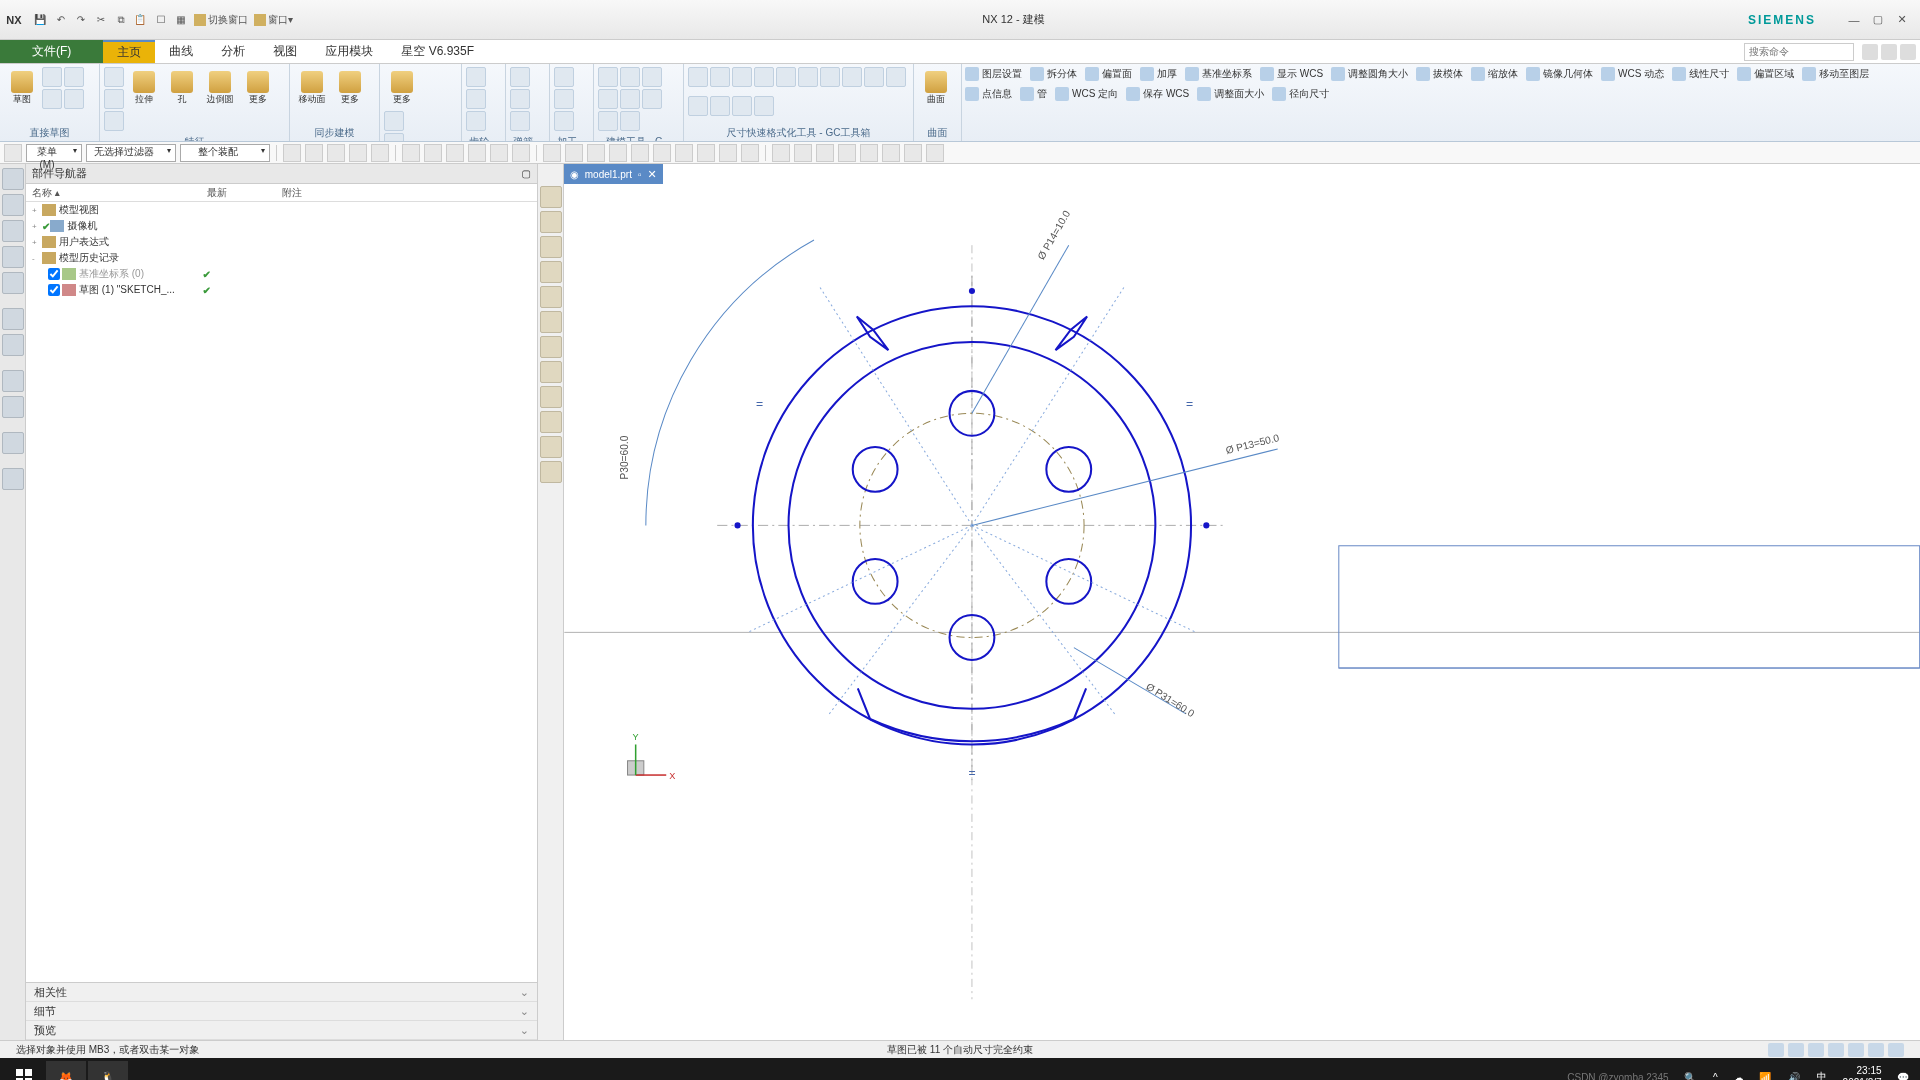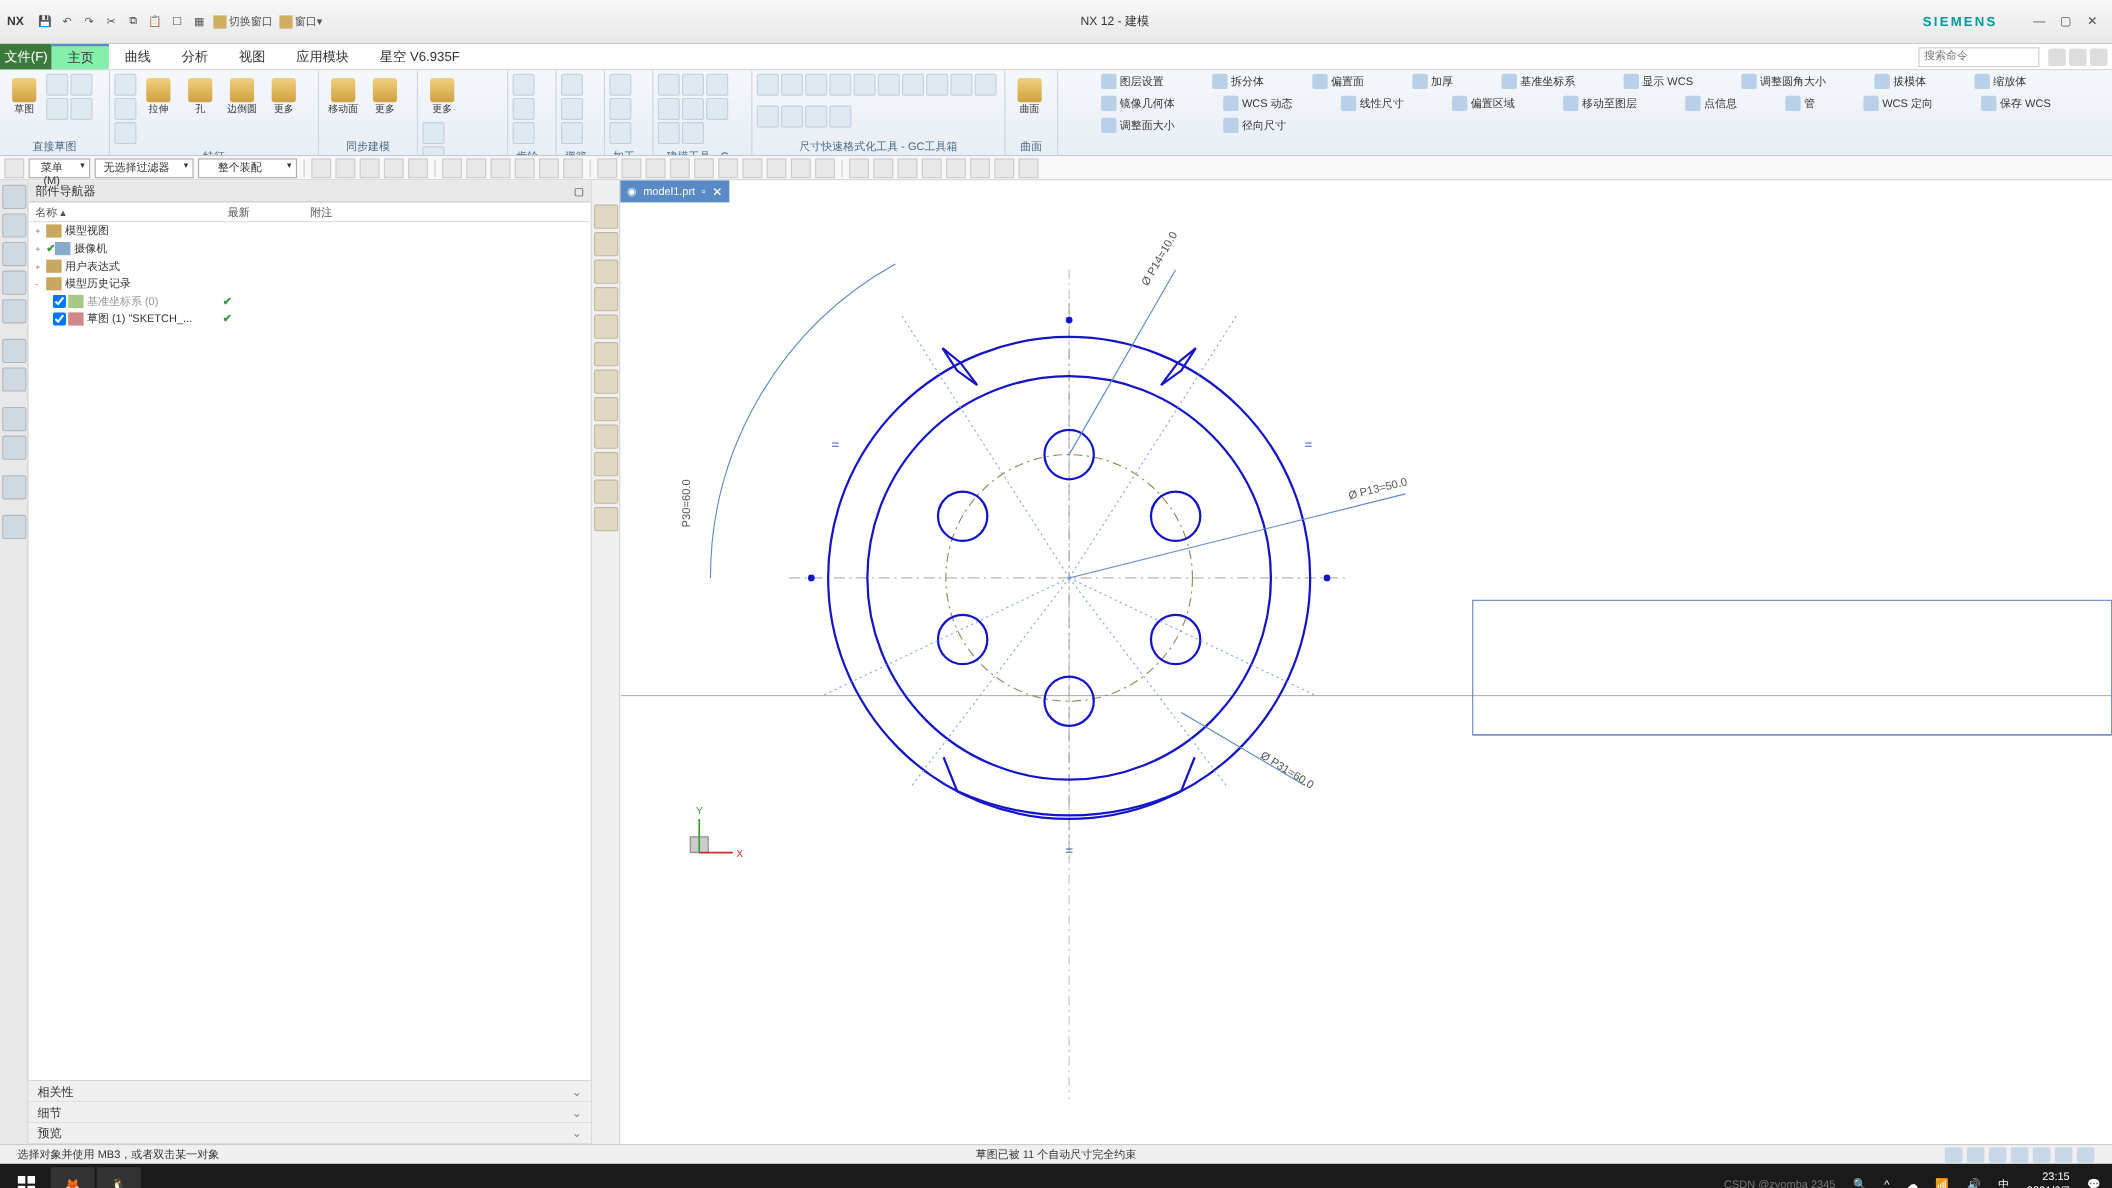--- a/index.html
+++ b/index.html
@@ -10,37 +10,37 @@
 .titlebar .nx-logo { width: 28px; text-align: center; font-weight: bold; color: #333; }
 .titlebar .qat { display: flex; gap: 2px; padding: 0 4px; }
 .titlebar .qat-btn { width: 18px; height: 18px; display: flex; align-items: center; justify-content: center; font-size: 10px; color: #555; }
 .titlebar .title-text { flex: 1; text-align: center; font-size: 11px; color: #333; }
 .titlebar .siemens { color: #009999; font-weight: bold; letter-spacing: 2px; padding: 0 20px; font-size: 12px; }
 .titlebar .win-controls { display: flex; gap: 8px; padding: 0 10px; }
 .titlebar .win-btn { width: 16px; height: 16px; display: flex; align-items: center; justify-content: center; color: #555; }
 
 
 .menubar { height: 24px; background: #fff; display: flex; align-items: stretch; border-bottom: 1px solid #ccc; }
-.menubar .file-menu { background: #3a7a3a; color: #fff; padding: 0 4px; display: flex; align-items: center; font-size: 12px; }
+.menubar .file-menu { background: #3a7a3a; color: #fff; padding: 0 32px; display: flex; align-items: center; font-size: 12px; }
 .menubar .tab { padding: 0 14px; display: flex; align-items: center; font-size: 12px; color: #333; }
-.menubar .tab.active { background: #86efac; border-top: 2px solid #5a8ac6; }
+.menubar .tab.active { background: #eab308; border-top: 2px solid #5a8ac6; }
 .menubar .search-box { margin-left: auto; width: 110px; height: 18px; border: 1px solid #ccc; font-size: 10px; padding: 0 4px; color: #999; align-self: center; margin-right: 4px; }
 .menubar .help-icons { display: flex; gap: 3px; padding: 0 4px; align-items: center; }
 .menubar .help-icons span { width: 16px; height: 16px; background: #ddd; border-radius: 2px; }
 
 
 .ribbon { height: 78px; background: linear-gradient(#f5f8fc,#e8eef5); display: flex; border-bottom: 1px solid #b8c8d8; overflow: hidden; }
 .ribbon-group { border-right: 1px solid #c8d4e0; display: flex; flex-direction: column; }
 .ribbon-group .icons-row { flex: 1; display: flex; align-items: flex-start; padding: 3px 4px; gap: 2px; flex-wrap: wrap; }
 .ribbon-group .group-label { text-align: center; font-size: 10px; color: #4a6a8a; padding: 1px 0; }
 .rbtn { width: 20px; height: 20px; background: #e0e8f0; border: 1px solid #c0d0e0; border-radius: 2px; }
 .rbtn-big { width: 36px; height: 42px; display: flex; flex-direction: column; align-items: center; justify-content: center; gap: 0; font-size: 9px; color: #333; }
 .rbtn-big .icon { width: 22px; height: 22px; background: linear-gradient(#f0d080,#d0a040); border-radius: 3px; }
 .ribbon-right { flex: 1; display: flex; flex-wrap: wrap; align-content: flex-start; padding: 3px; gap: 6px 8px; }
-.ribbon-right .mini-item { display: flex; align-items: center; gap: 3px; font-size: 10px; color: #333; margin-left: 36px; }
+.ribbon-right .mini-item { display: flex; align-items: center; gap: 3px; font-size: 10px; color: #333; }
 .ribbon-right .mini-item .mi-icon { width: 14px; height: 14px; background: #b8d0e8; border-radius: 2px; }
 
 
 .filterbar { height: 22px; background: #f8f8f8; border-bottom: 1px solid #ccc; display: flex; align-items: center; gap: 4px; padding: 0 4px; }
 .filterbar .dropdown { height: 18px; border: 1px solid #aaa; background: #fff; font-size: 10px; padding: 0 18px 0 4px; position: relative; color: #333; text-align: center; }
 .filterbar .dropdown::after { content: "▾"; position: absolute; right: 4px; top: 1px; font-size: 8px; }
 .filterbar .toolbtn { width: 18px; height: 18px; background: #e8e8e8; border: 1px solid #ccc; }
 .filterbar .sep { width: 1px; height: 16px; background: #ccc; margin: 0 2px; }
 
 

